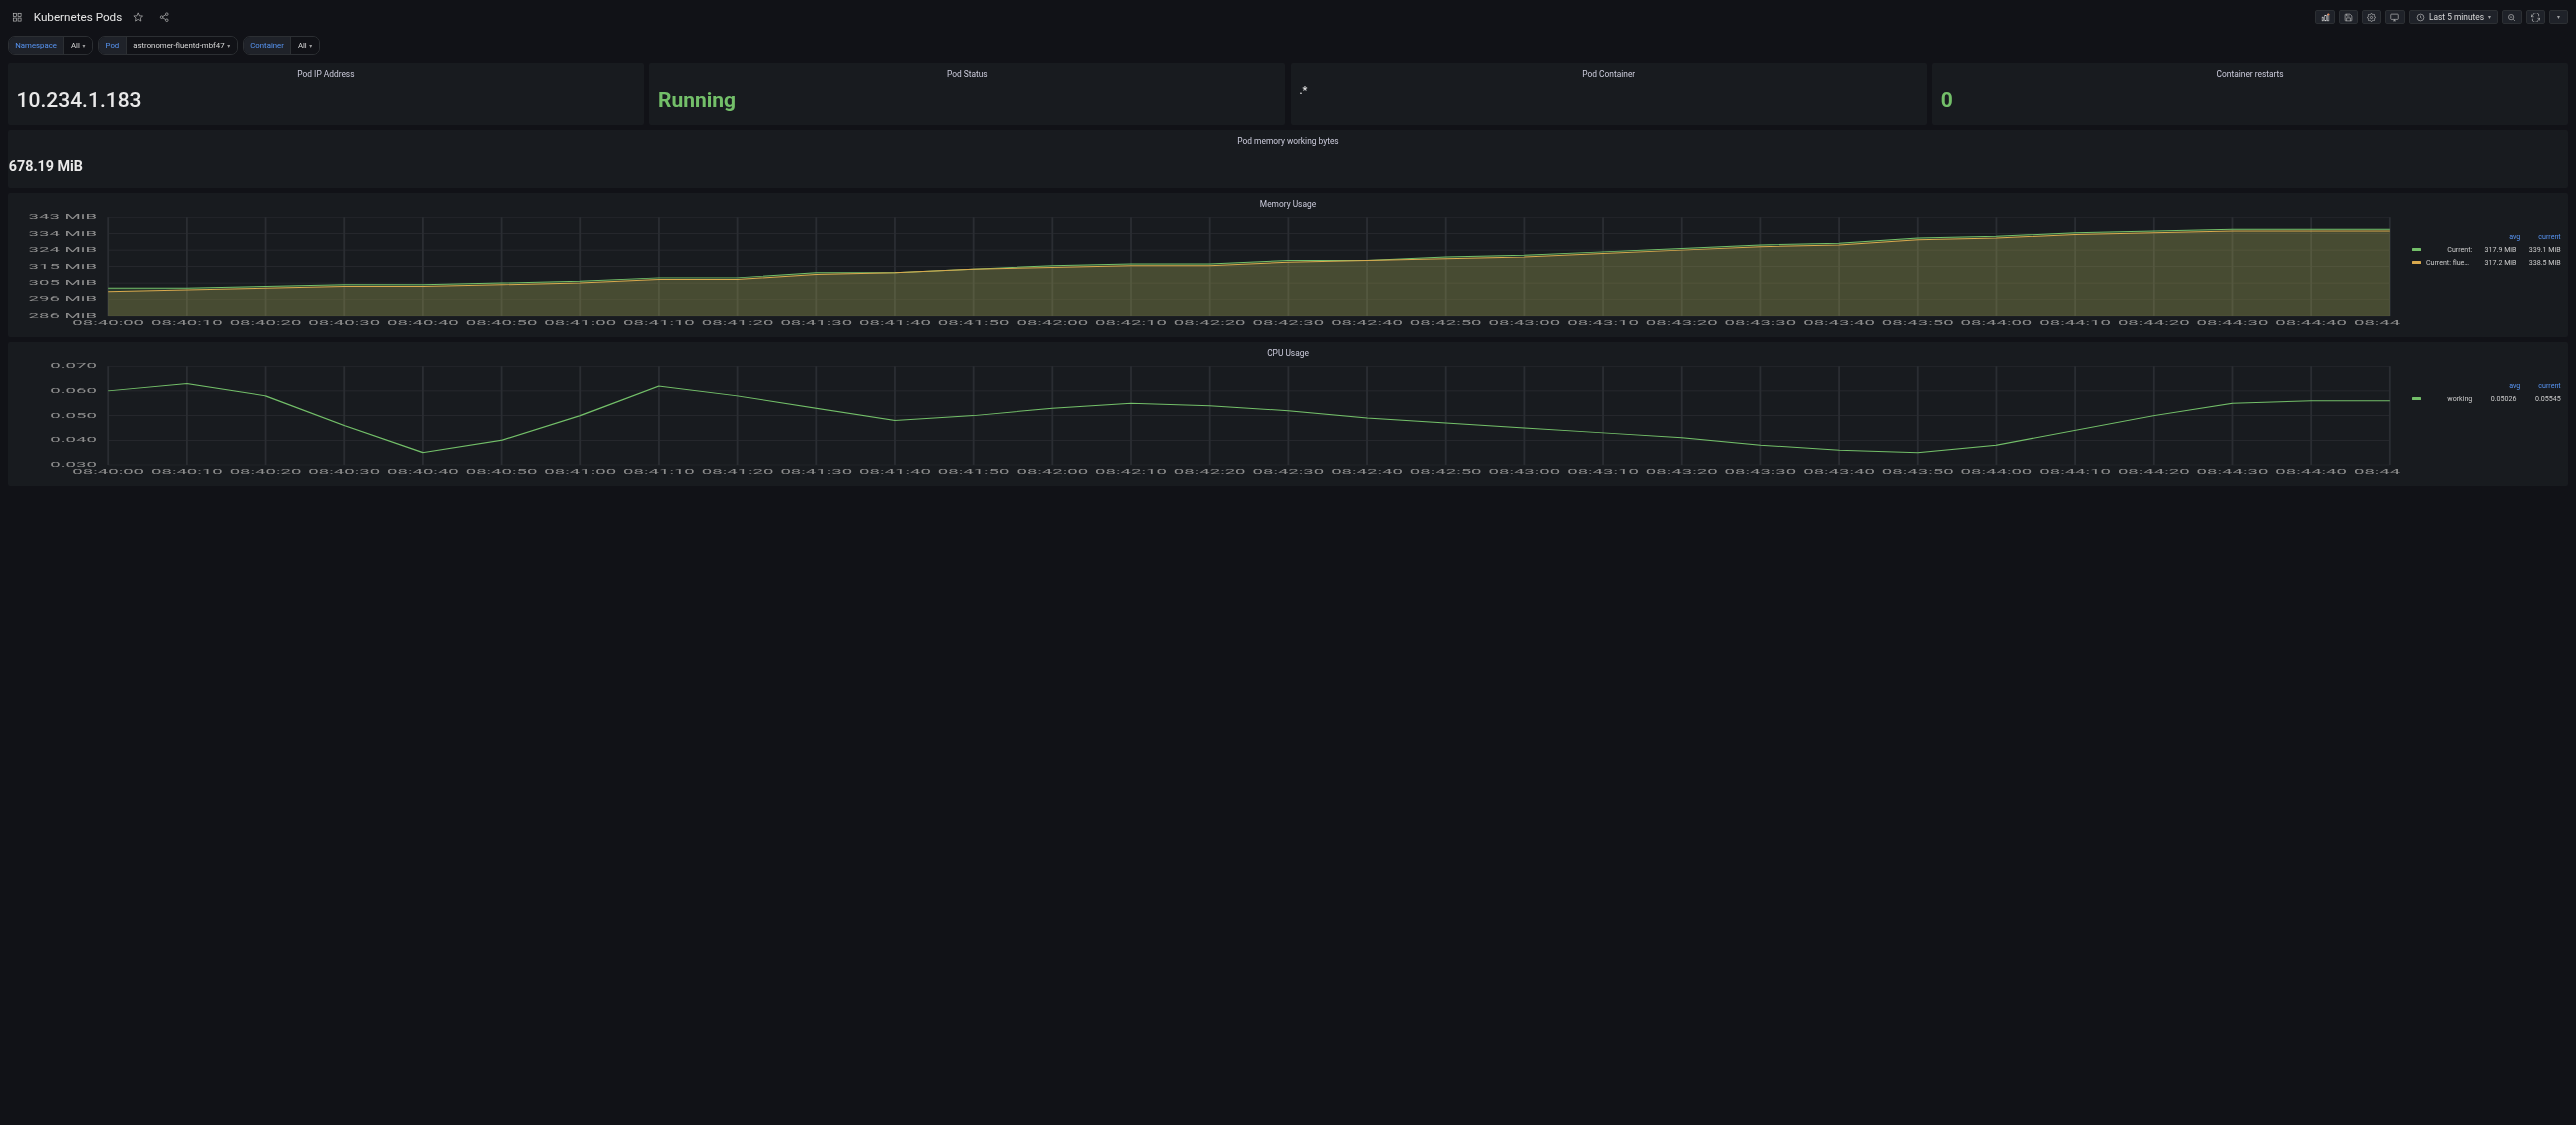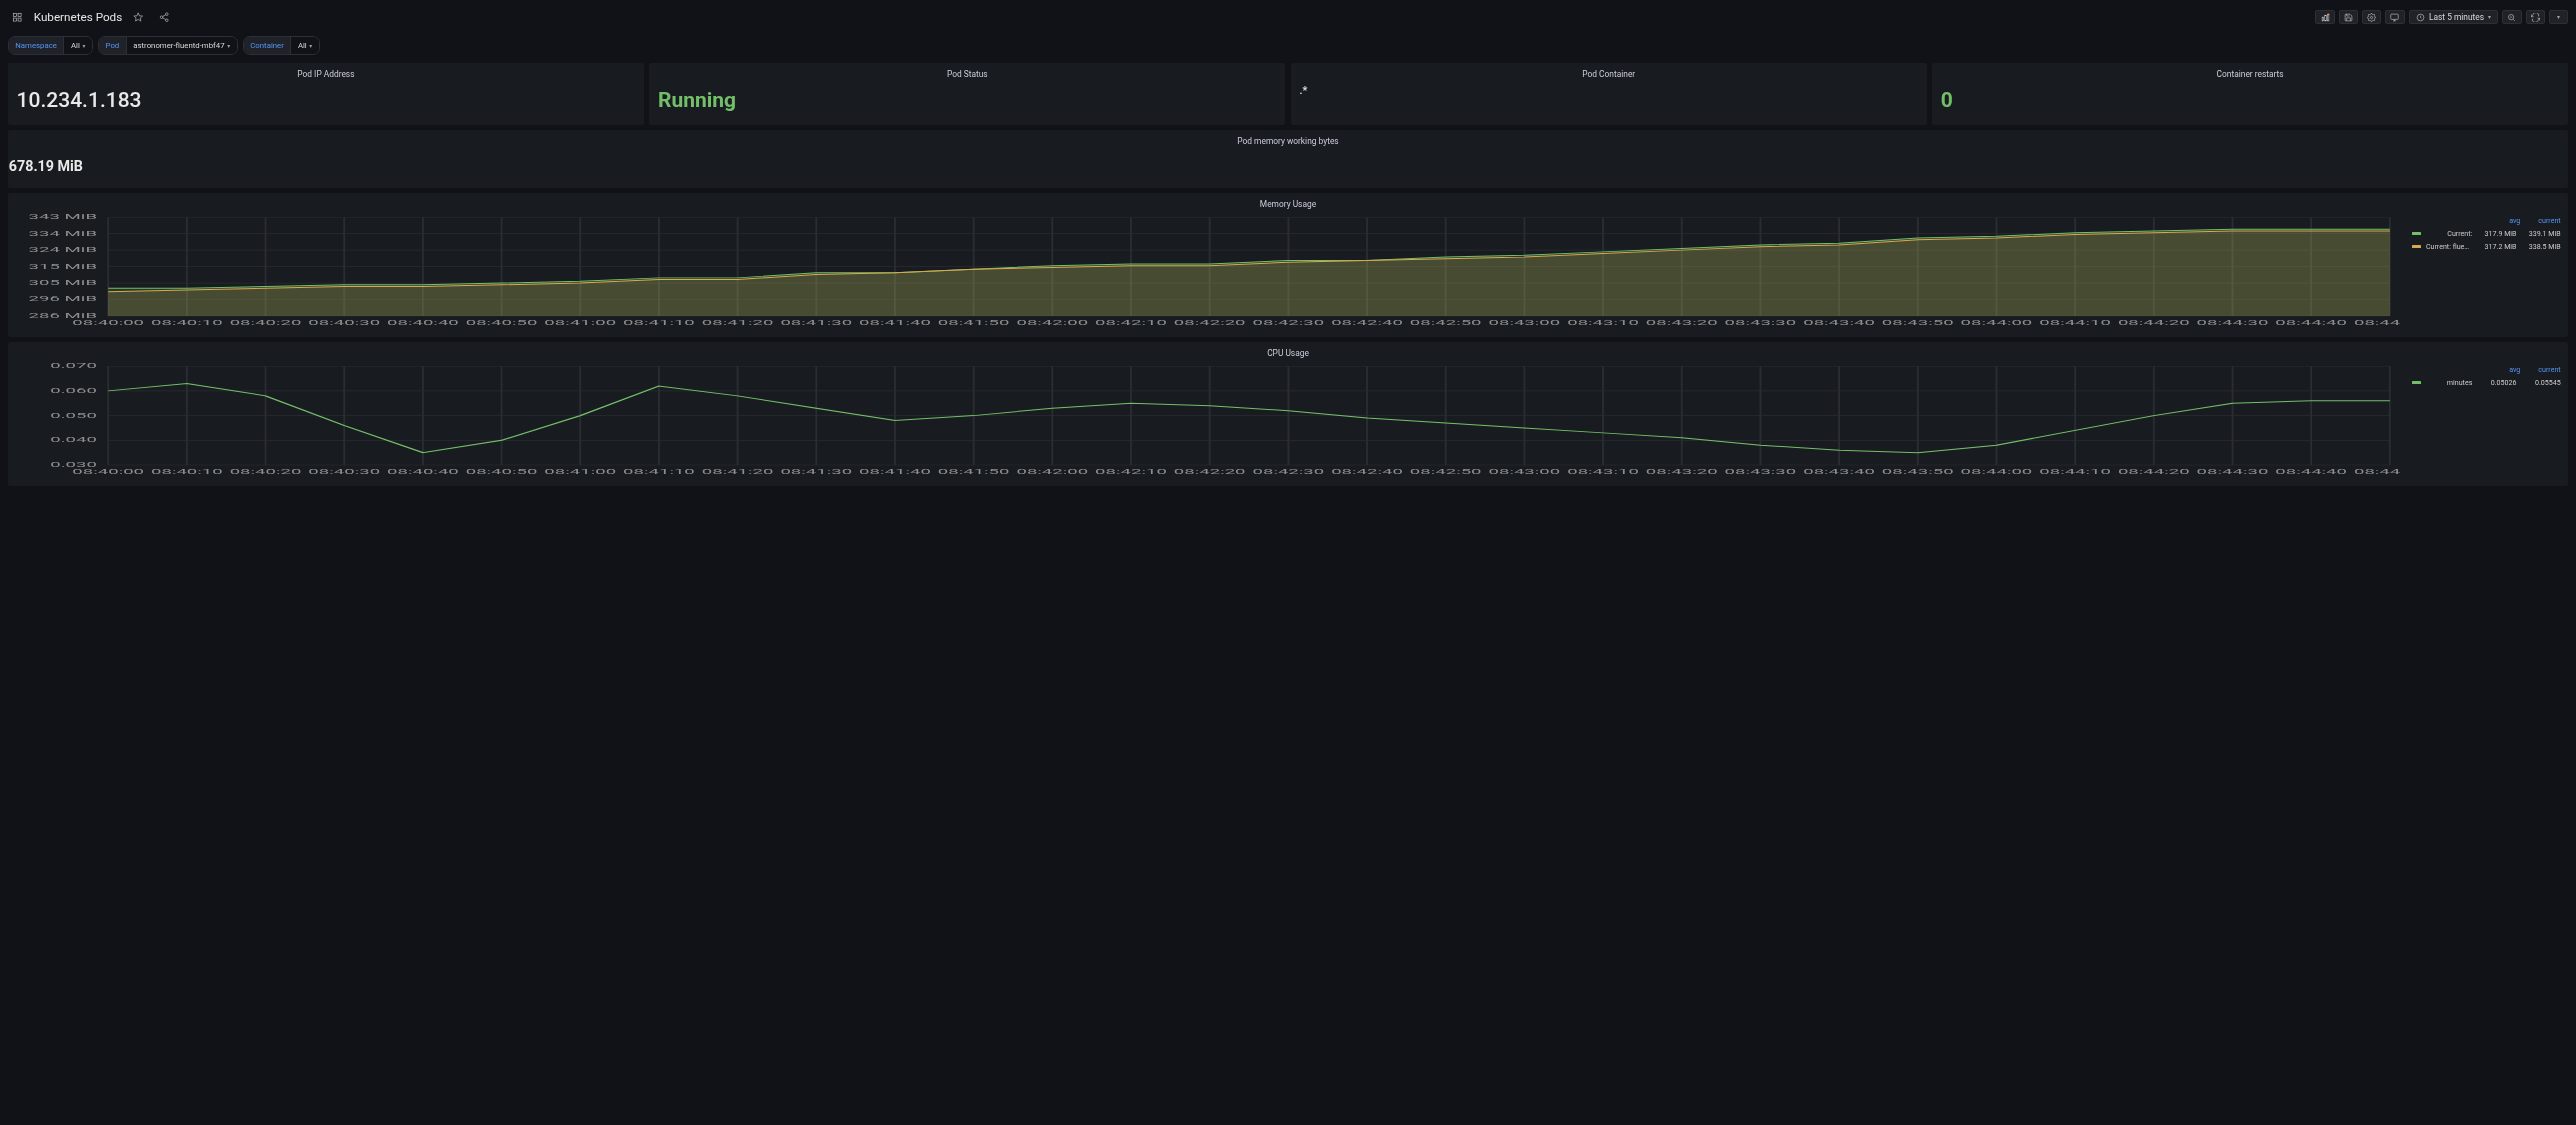--- a/index.html
+++ b/index.html
@@ -40,21 +40,21 @@
   .panel{background:var(--panel);border:0.6px solid transparent;border-radius:1.9px;flex:1;position:relative;}
   .panel .title{text-align:center;font-size:8.4px;padding:5.2px 0 2.6px 0;color:#ccccdc;font-weight:400;}
   .stat-val{font-size:21px;font-weight:500;padding:6.5px 7.8px 11.7px 7.8px;color:#e9e9e9;}
   .stat-val.center{text-align:left;font-weight:bold;}
   .stat-val.left{text-align:left;}
   .stat-small-left{font-size:11px;font-weight:500;padding:2.6px 7.8px 7.8px 7.8px;color:#e9e9e9;text-align:left;}
 
   .full{width:100%;}
   .chart-body{display:flex;align-items:stretch;padding:0 6.5px 5.2px 6.5px;gap:10.4px;}
   .chart-canvas{flex:1;position:relative;}
-  .chart-legend{width:149px;font-size:7.1px;color:#ccc;padding-top:3.9px;}
+  .chart-legend{width:149px;font-size:7.1px;color:#ccc;padding-top:3.9px;margin-top:16px;}
   .legend-head{display:flex;justify-content:flex-end;gap:18px;color:var(--blue);font-size:7.1px;padding-bottom:2.6px;}
   .legend-row{display:flex;align-items:center;gap:5.2px;padding:1.9px 0;}
   .legend-swatch{width:9px;height:2.6px;border-radius:0.6px;}
   .legend-name{flex:1;white-space:nowrap;overflow:hidden;text-overflow:ellipsis;text-align:right;}
   .legend-num{width:39px;text-align:right;}
 
   
   .grid line{stroke:#2a2d32;stroke-width:1;}
   .axis-label{font-size:10px;fill:#8e8e8e;}
   .line-series{fill:none;stroke-width:1.5;}
@@ -392,21 +392,21 @@
           </svg>
       </div>
       <div class="chart-legend">
         <div class="legend-head">
           <span>avg</span>
           <span>current</span>
         </div>
         <div id="cpu-legend">
             <div class="legend-row">
               <span class="legend-swatch" style="background:#73bf69"></span>
-              <span class="legend-name">minutes</span>
+              <span class="legend-name">working</span>
               <span class="legend-num">0.05026</span>
               <span class="legend-num">0.05545</span>
             </div>
           </div>
       </div>
     </div>
   </div>
 </div>
 
 

